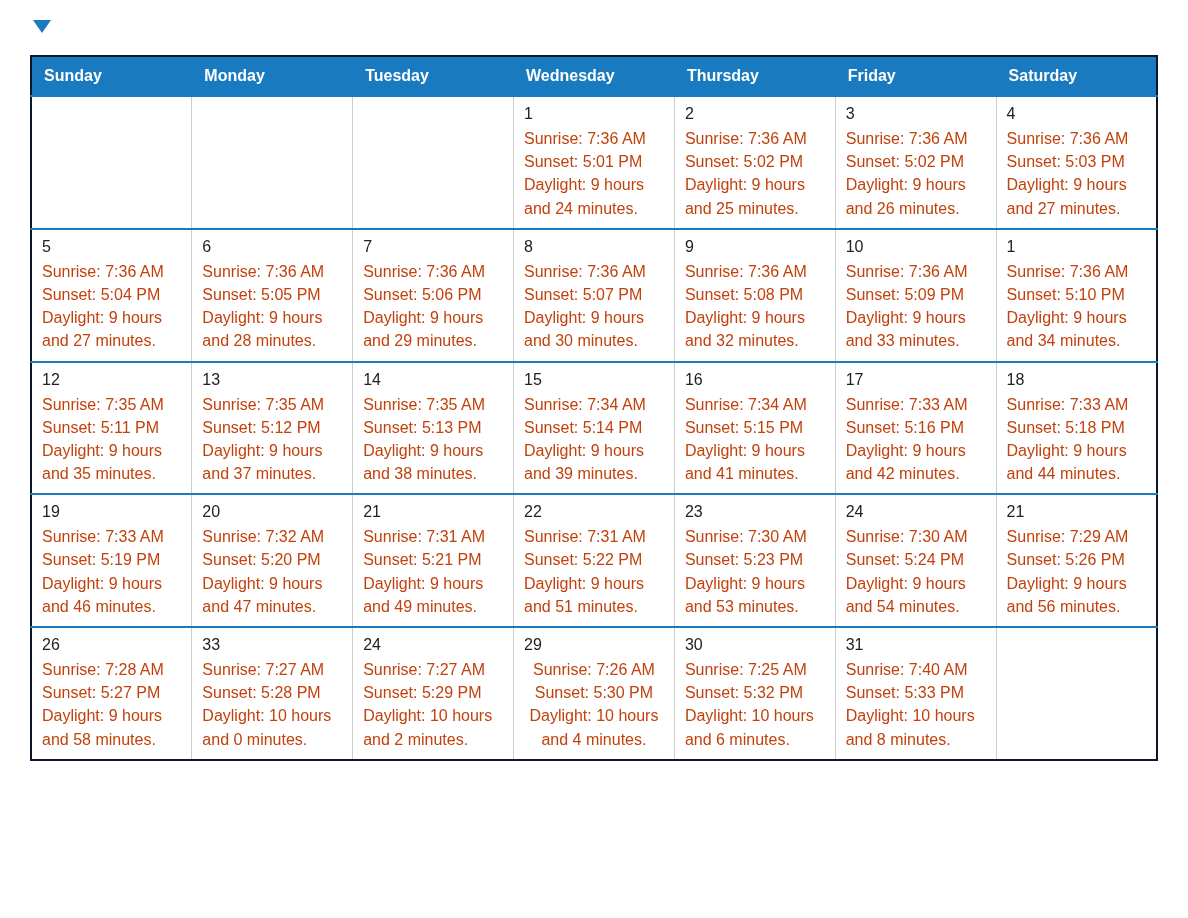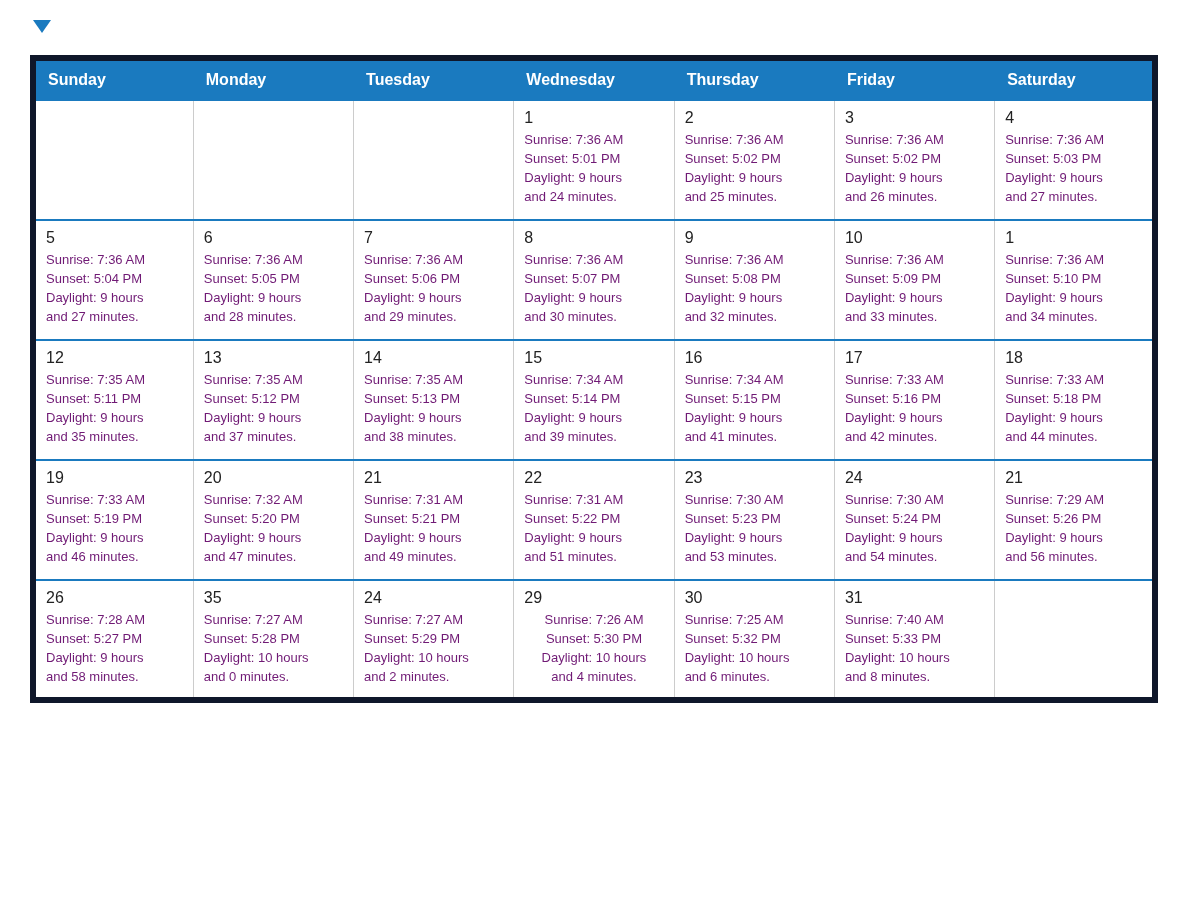--- a/index.html
+++ b/index.html
@@ -35,21 +35,21 @@
     }
     .title-block h2 {
       font-size: 22px;
       font-weight: normal;
       color: #444;
       margin-top: 4px;
     }
     .calendar {
       width: 100%;
       border-collapse: collapse;
-      border: 6px solid #0f172a;
+      border: 2px solid #0f172a;
     }
     .calendar th {
       background-color: #1a7abf;
       color: #fff;
       font-size: 16px;
       font-weight: bold;
       padding: 10px 12px;
       text-align: left;
       border: 1px solid #1a7abf;
     }
@@ -62,22 +62,22 @@
       min-height: 110px;
       height: 120px;
     }
     .day-number {
       font-size: 16px;
       font-weight: normal;
       color: #222;
       margin-bottom: 4px;
     }
     .day-info {
-      font-size: 13px;
-      color: #701a75;
+      font-size: 16px;
+      color: #c2410c;
       line-height: 1.45;
     }
     .empty-cell {
       background: #fff;
     }
     tr.week-row td {
       border-top: 2px solid #1a7abf;
     }
     .logo-line1 {
       display: flex;
@@ -304,21 +304,21 @@
       </tr>
       <tr class="week-row">
         <td>
           <div class="day-number">26</div>
           <div class="day-info" style="white-space: pre-line;">Sunrise: 7:28 AM
 Sunset: 5:27 PM
 Daylight: 9 hours
 and 58 minutes.</div>
         </td>
         <td>
-          <div class="day-number">35</div>
+          <div class="day-number">33</div>
           <div class="day-info" style="white-space: pre-line;">Sunrise: 7:27 AM
 Sunset: 5:28 PM
 Daylight: 10 hours
 and 0 minutes.</div>
         </td>
         <td>
           <div class="day-number">24</div>
           <div class="day-info" style="white-space: pre-line;">Sunrise: 7:27 AM
 Sunset: 5:29 PM
 Daylight: 10 hours

